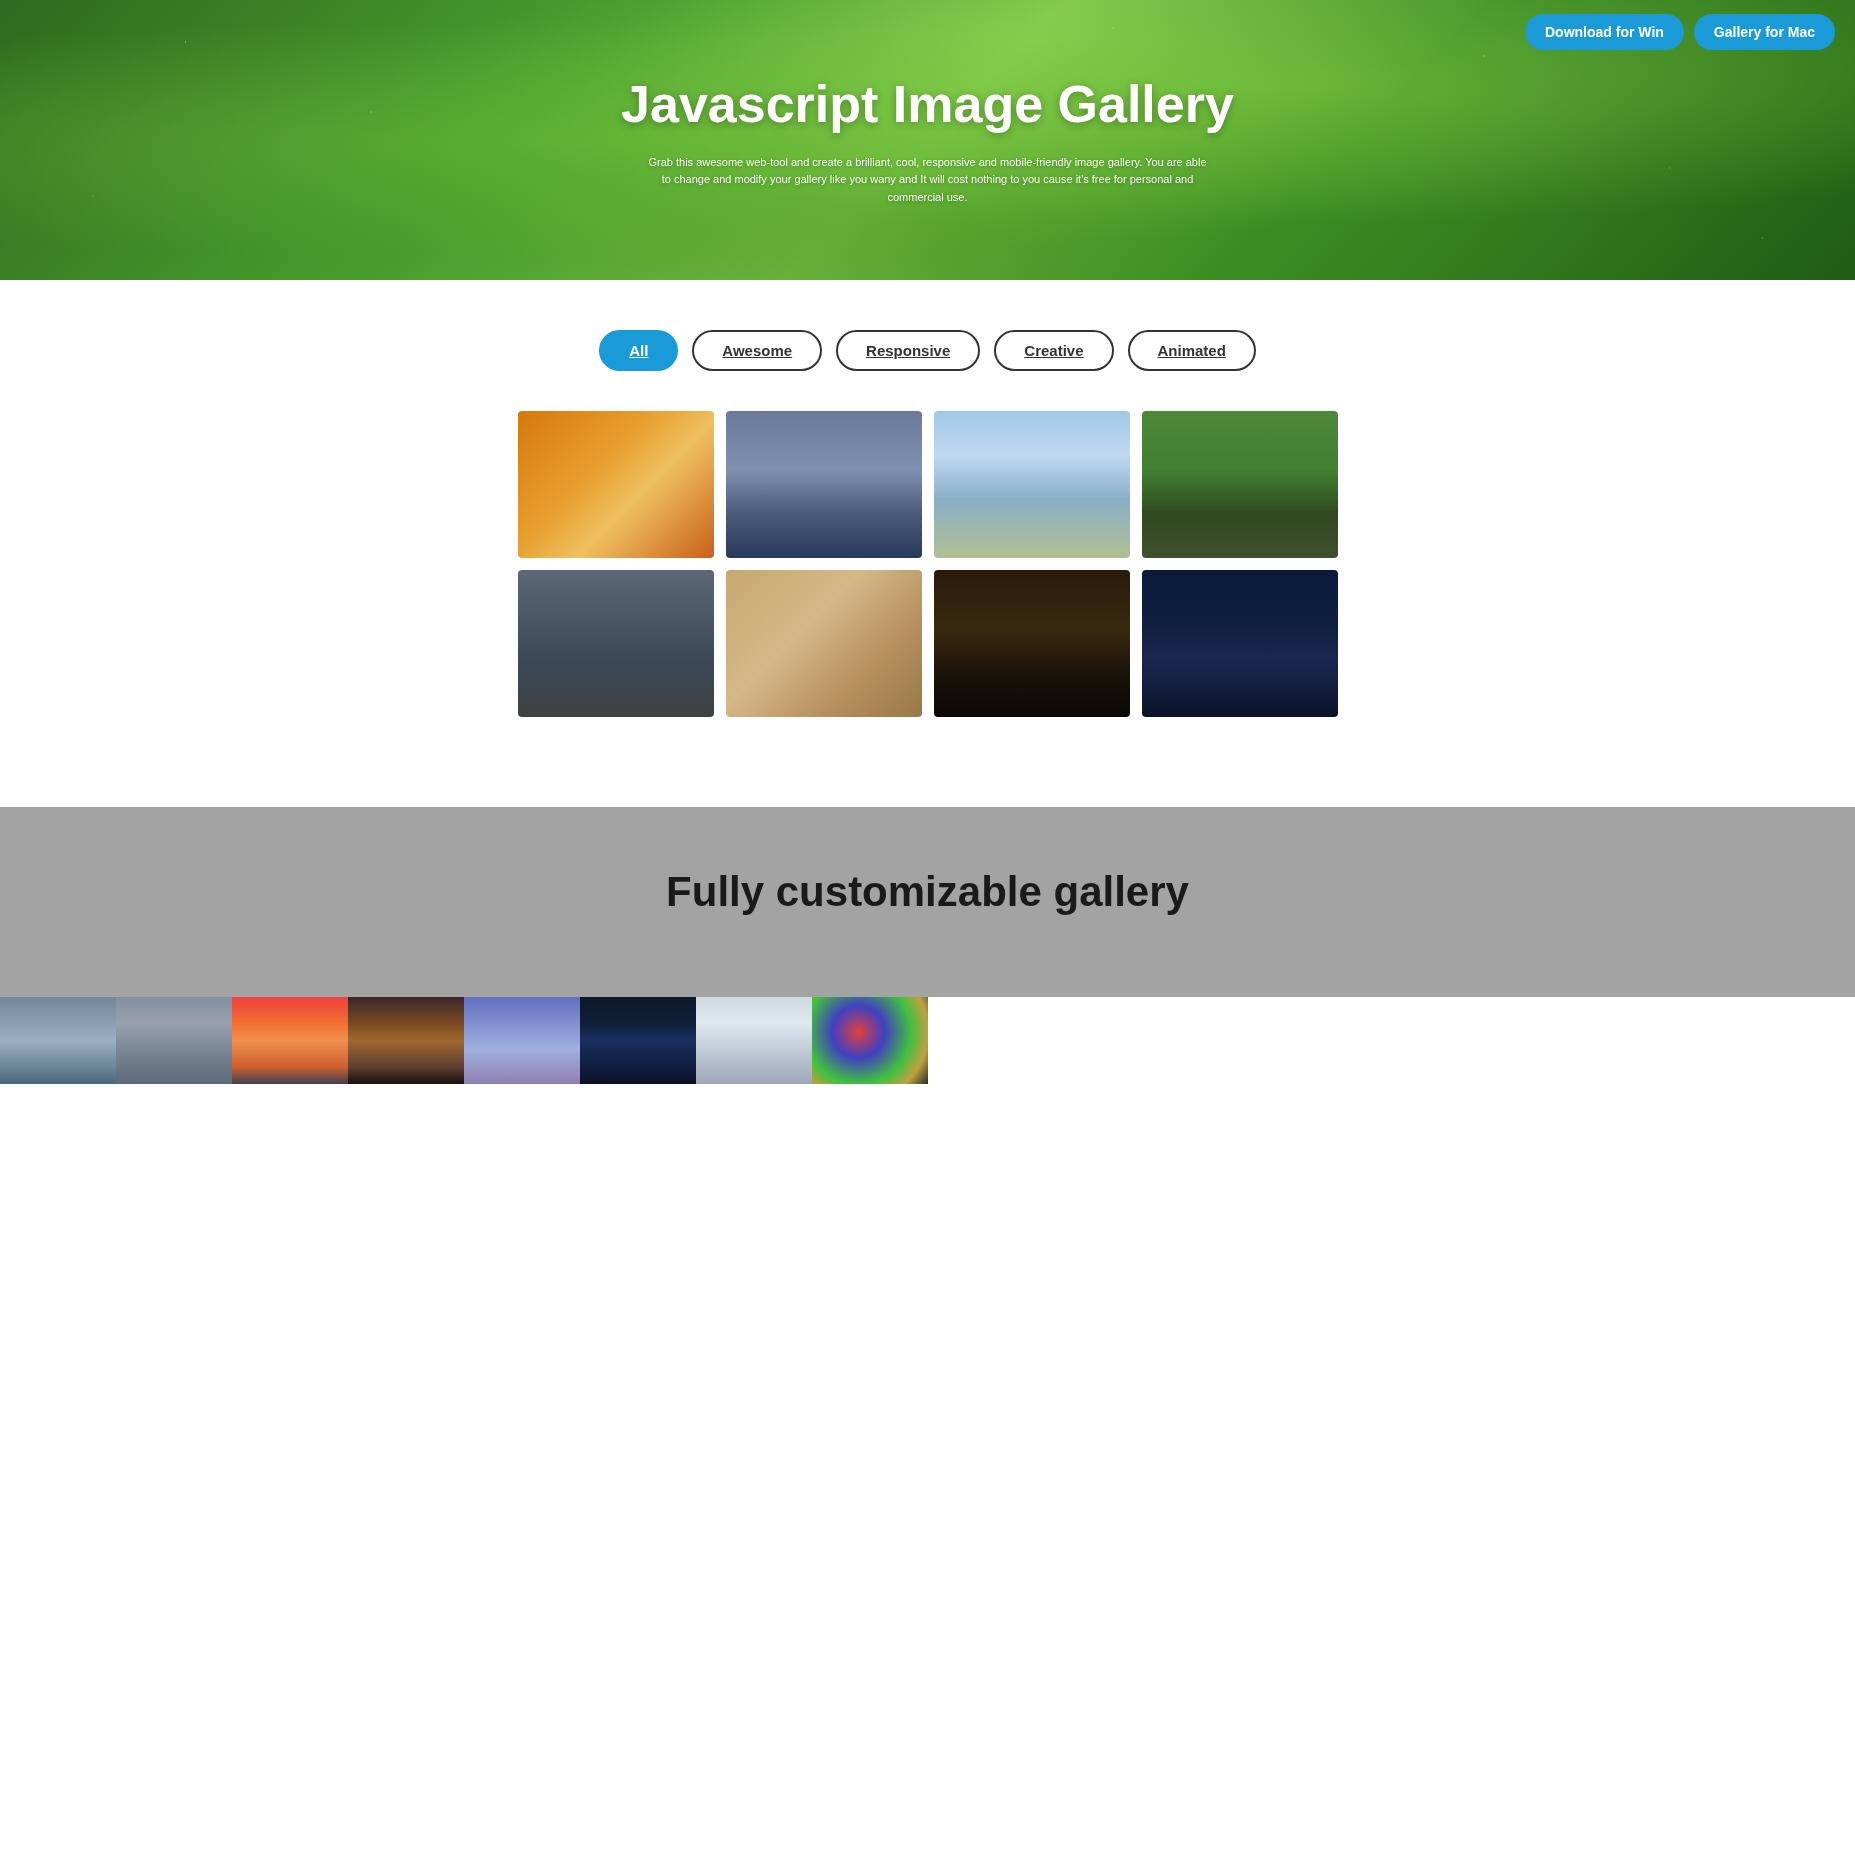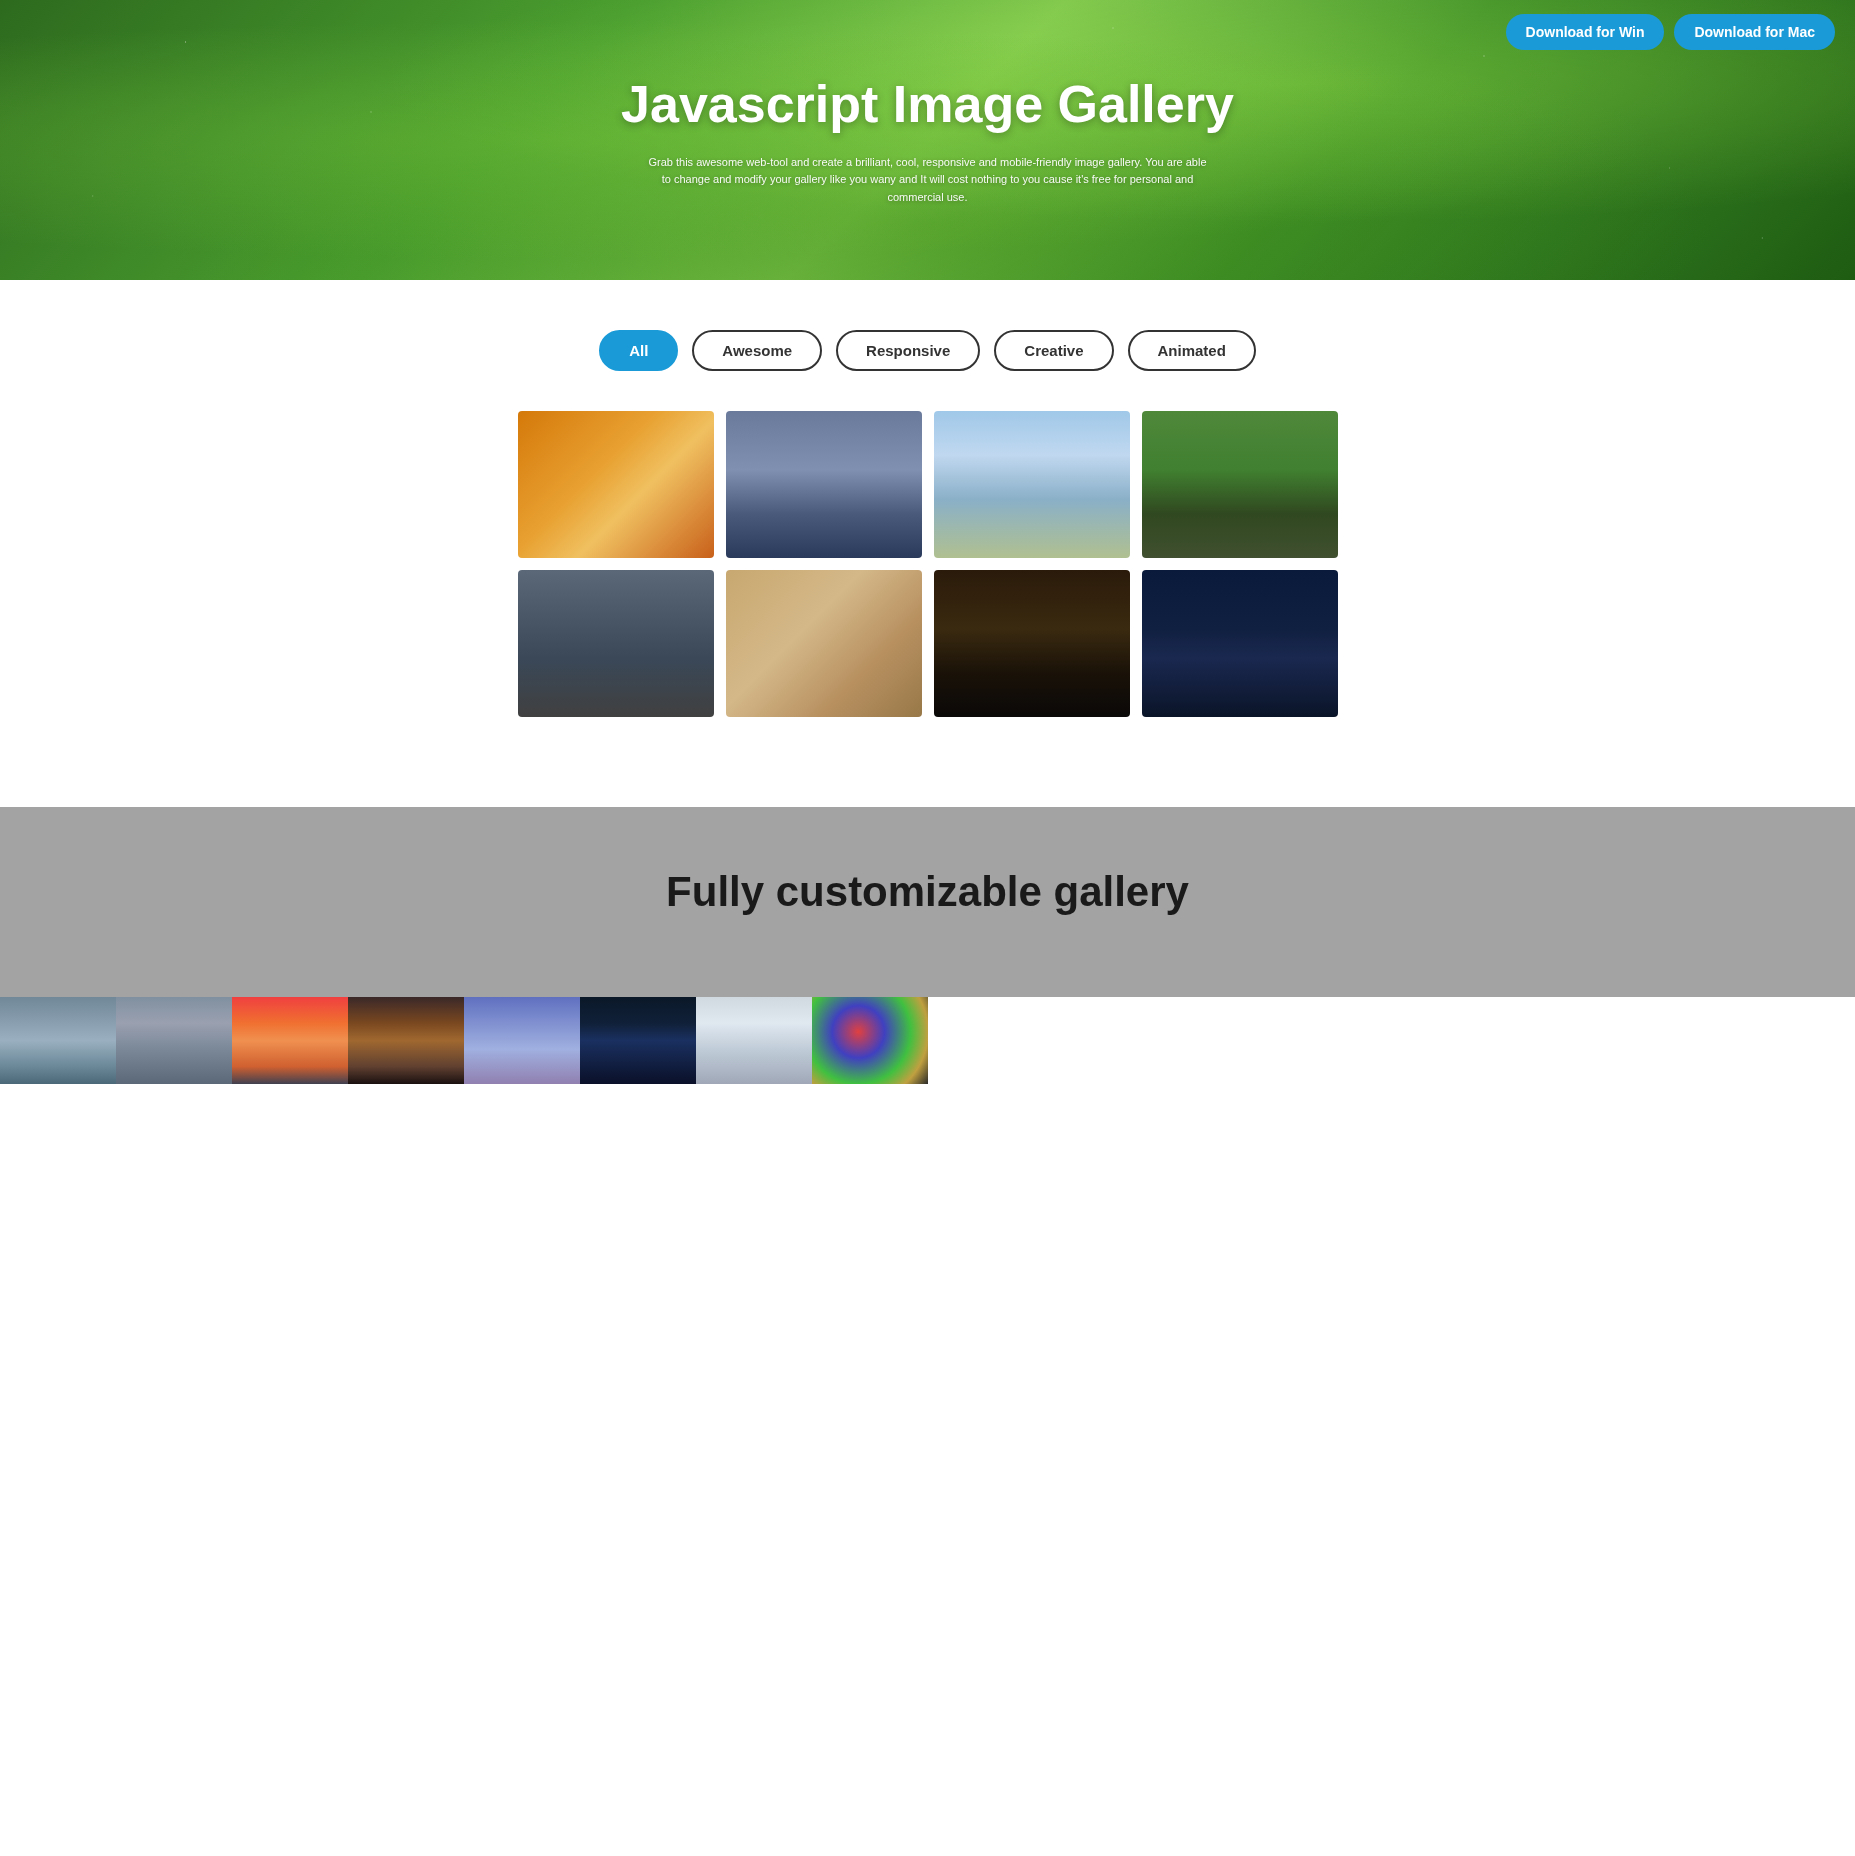--- a/index.html
+++ b/index.html
@@ -109,20 +109,21 @@
     }
     .filter-btn {
       padding: 10px 28px;
       border-radius: 25px;
       border: 2px solid #333;
       background: transparent;
       font-size: 15px;
       font-weight: 600;
       cursor: pointer;
       color: #333;
+      text-decoration: underline;
     }
     .filter-btn.active {
       background: #1a9bd8;
       border-color: #1a9bd8;
       color: #fff;
     }
 
     
     .gallery-grid {
       display: grid;
@@ -204,21 +205,21 @@
     .img-ball { background: radial-gradient(circle at 40% 40%, #e04040 0%, #4040c0 30%, #40c040 60%, #c0a040 80%, #2a2a2a 100%); }
   </style>
 </head>
 <body>
 
 <section class="hero">
   <div class="hero-stars"></div>
 
   <div class="top-bar">
     <button class="btn-download btn-win">Download for Win</button>
-    <button class="btn-download btn-mac">Download for Mac</button>
+    <button class="btn-download btn-mac">Gallery for Mac</button>
   </div>
 
   <h1 class="hero-title">Javascript Image Gallery</h1>
   <p class="hero-desc">Grab this awesome web-tool and create a brilliant, cool, responsive and mobile-friendly image gallery. You are able to change and modify your gallery like you wany and It will cost nothing to you cause it's free for personal and commercial use.</p>
 </section>
 
 <section class="tags-section">
 
   <div class="filter-buttons">
     <button class="filter-btn active">All</button>

